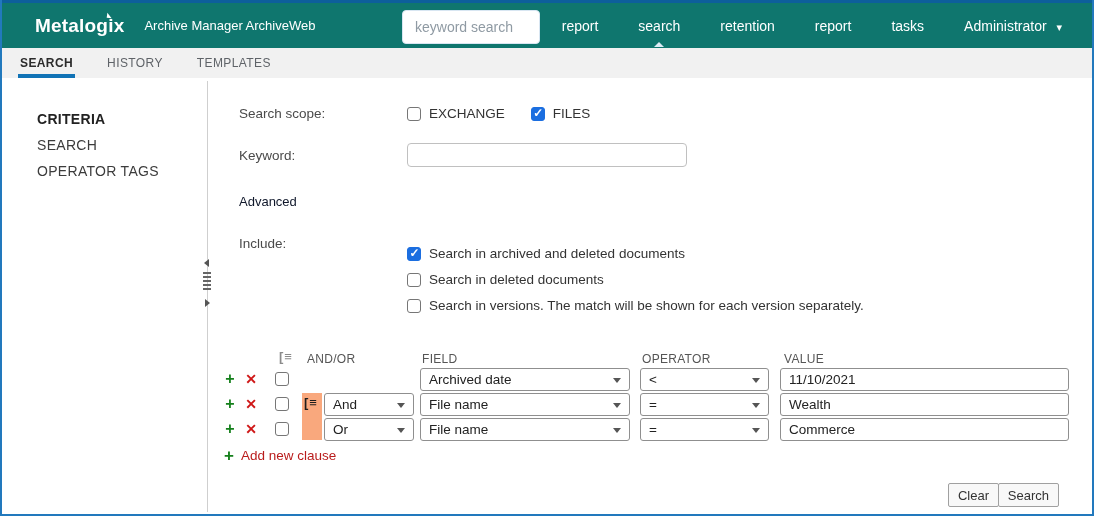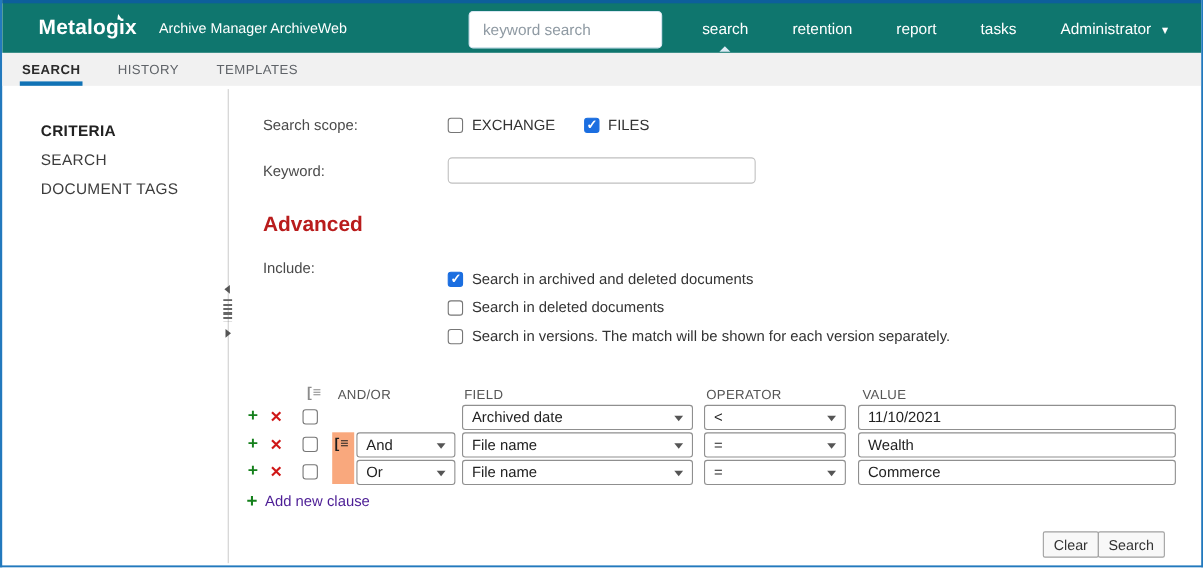--- a/index.html
+++ b/index.html
@@ -5,21 +5,21 @@
   * { margin:0; padding:0; box-sizing:border-box; }
   html,body { width:1094px; height:516px; font-family:"Liberation Sans", sans-serif; background:#fff; }
   .page { position:relative; width:1094px; height:516px; border:2px solid #2279bd; border-top:none; background:#fff; overflow:hidden; }
 
   
   .header { position:relative; height:48px; background:#0f766e; border-top:3px solid #0d5f9b; display:flex; align-items:center; }
   .logo-wrap { position:relative; margin-left:33px; }
   .logo { color:#fff; font-size:19px; font-weight:bold; letter-spacing:.2px; }
   .logo-accent { position:absolute; top:-2px; left:72px; width:0; height:0; border-left:5px solid transparent; border-right:0 solid transparent; border-bottom:5px solid #fff; transform:rotate(98deg); }
   .app-title { color:#fff; font-size:13px; font-weight:400; margin-left:20px; }
-  .hdr-search { position:absolute; left:400px; top:7px; width:176px; height:34px; border:1px solid #d8e6f2; border-radius:4px; background:#fff; font-family:"Liberation Sans",sans-serif; font-size:14px; color:#333; padding:0 12px; outline:none;margin-left:24px; }
+  .hdr-search { position:absolute; left:400px; top:7px; width:138px; height:34px; border:1px solid #d8e6f2; border-radius:4px; background:#fff; font-family:"Liberation Sans",sans-serif; font-size:14px; color:#333; padding:0 12px; outline:none; }
   .hdr-search::placeholder { color:#8f9aa3; }
   .nav { position:absolute; right:28px; top:0; height:100%; display:flex; align-items:center; gap:36px; }
   .nav-item { position:relative; color:#fff; font-size:14px; cursor:pointer; padding:4px 2px; }
   .nav-caret-up { position:absolute; left:50%; bottom:-9px; margin-left:-5px; width:0; height:0; border-left:5px solid transparent; border-right:5px solid transparent; border-bottom:5px solid #ddebf5; }
   .nav-caret-down { font-size:11px; margin-left:6px; }
 
   
   .tabbar { height:30px; background:#f1f1f1; display:flex; align-items:stretch; padding-left:18px; gap:34px; }
   .tab { position:relative; display:flex; align-items:center; font-size:12px; letter-spacing:.4px; color:#5f6368; cursor:pointer; }
   .tab.active { color:#2b2b2b; font-weight:bold; }
@@ -29,21 +29,21 @@
   .content { position:absolute; left:2px; right:2px; top:81px; bottom:2px; background:#fff; }
   .sidebar-item { position:absolute; left:33px; font-size:14px; color:#3c3c3c; letter-spacing:.3px; cursor:pointer;text-align:center; }
   .sidebar-item.active { font-weight:bold; color:#222; }
   .v-divider { position:absolute; left:203px; top:0; bottom:0; width:1px; background:#cfcfcf; }
   .splitter { position:absolute; left:197px; top:178px; width:12px; height:48px; cursor:col-resize; }
   .spl-left { position:absolute; top:0; left:3px; width:0; height:0; border-top:4px solid transparent; border-bottom:4px solid transparent; border-right:5px solid #555; }
   .spl-grip { position:absolute; top:13px; left:2px; width:8px; height:20px; background:repeating-linear-gradient(to bottom,#666 0 2px,transparent 2px 4px); }
   .spl-right { position:absolute; bottom:0; left:4px; width:0; height:0; border-top:4px solid transparent; border-bottom:4px solid transparent; border-left:5px solid #555; }
 
   .lbl { position:absolute; font-size:13.5px; color:#4a4a4a; }
-  .heading { position:absolute; font-size:19px; font-weight:bold; color:#b91c1c; }
+  .heading { position:absolute; font-size:13px; font-weight:normal; color:#0f172a; }
 
   
   .cb-row { position:absolute; display:flex; align-items:center; gap:8px; }
   .cb { width:14px; height:14px; border:1px solid #767676; border-radius:3px; background:#fff; flex:0 0 auto; position:relative; cursor:pointer; }
   .cb.checked { background:#1b6ee0; border-color:#1b6ee0; }
   .cb.checked::after { content:"✓"; position:absolute; left:1.5px; top:-1.5px; color:#fff; font-size:12px; font-weight:bold; }
   .cb-label { font-size:13.5px; color:#333; }
   .cb-gap { margin-left:18px; }
 
   .text-input { position:absolute; border:1px solid #c0c0c0; border-radius:4px; height:24px; font-family:"Liberation Sans",sans-serif; font-size:13.5px; color:#222; padding:0 8px; outline:none; background:#fff; }
@@ -56,21 +56,21 @@
   .del-icon { color:#cf1717; font-size:14px; }
   .row-cb { position:absolute; }
   .group-block { position:absolute; width:20px; background:#f9a87d; }
   .group-block .group-icon { color:#1d1d1d; position:absolute; top:2px; left:2px; }
   .select { position:absolute; height:23px; border:1px solid #8f8f8f; border-radius:3px; background:#fff; display:flex; align-items:center; font-size:13.5px; color:#222; padding:0 22px 0 8px; cursor:pointer; }
   .select .arrow { position:absolute; right:8px; top:9px; width:0; height:0; border-left:4px solid transparent; border-right:4px solid transparent; border-top:5px solid #555; }
   .val-input { position:absolute; height:23px; border:1px solid #8f8f8f; border-radius:3px; font-family:"Liberation Sans",sans-serif; font-size:13.5px; color:#222; padding:0 8px; outline:none; background:#fff; }
 
   .add-clause { position:absolute; display:flex; align-items:center; gap:7px; cursor:pointer; }
   .add-clause .plus { color:#15801c; font-size:17px; font-weight:bold; line-height:1; }
-  .add-clause .txt { font-size:13.5px; color:#4c1d95;text-align:right; }
+  .add-clause .txt { font-size:13.5px; color:#b91c1c;text-align:right; }
 
   .btn { position:absolute; height:24px; border:1px solid #a0a0a0; border-radius:2px; background:#f8f8f8; font-family:"Liberation Sans",sans-serif; font-size:13px; color:#333; padding:0 9px; cursor:pointer; }
 </style>
 </head>
 <body>
 
 <div class="page">
 
   <div class="header">
     <div class="logo-wrap">
@@ -98,21 +98,21 @@
   <div class="tabbar">
     <span class="tab active">SEARCH</span>
     <span class="tab">HISTORY</span>
     <span class="tab">TEMPLATES</span>
   </div>
 
   <div class="content">
 
     <span class="sidebar-item active" style="top:30px">CRITERIA</span>
     <span class="sidebar-item" style="top:56px">SEARCH</span>
-    <span class="sidebar-item" style="top:82px">DOCUMENT TAGS</span>
+    <span class="sidebar-item" style="top:82px">OPERATOR TAGS</span>
     <div class="v-divider"></div>
     <div class="splitter">
       <span class="spl-left"></span>
       <span class="spl-grip"></span>
       <span class="spl-right"></span>
     </div>
 
     <span class="lbl" style="left:235px; top:25px">Search scope:</span>
     <div class="cb-row" style="left:403px; top:25px">
       <span class="cb"></span>

